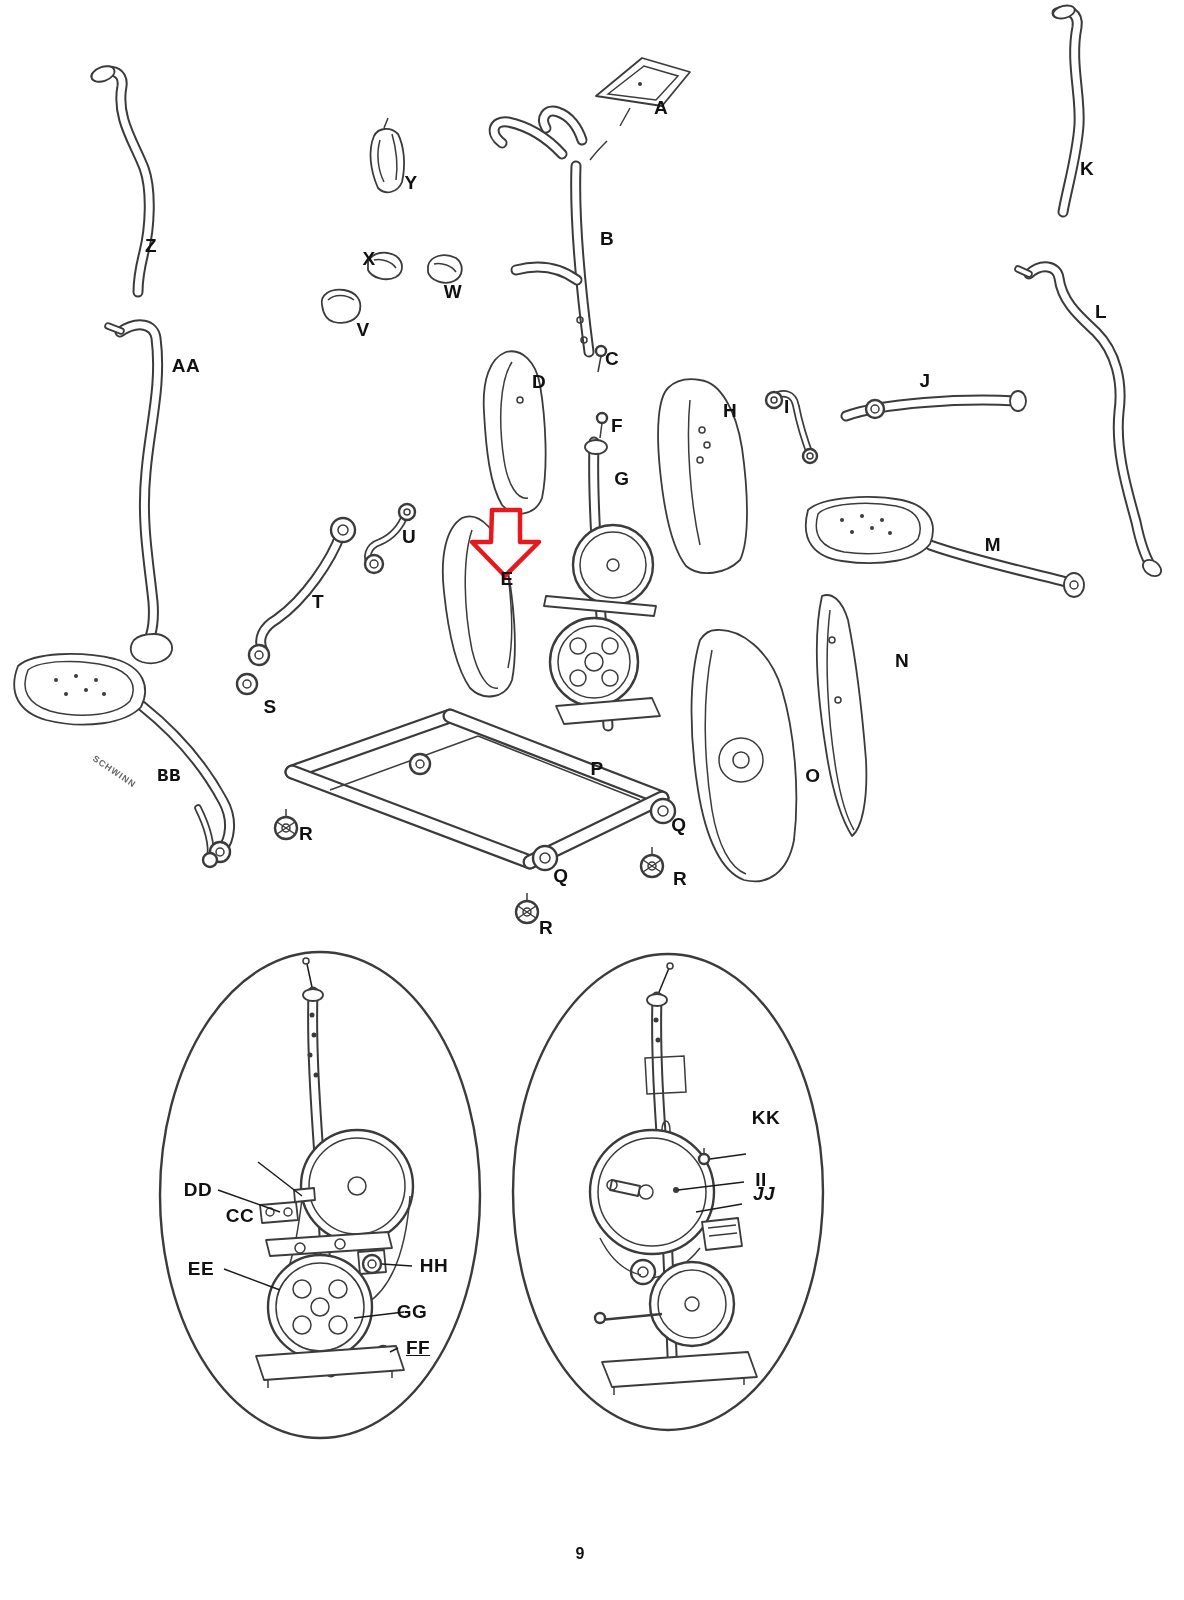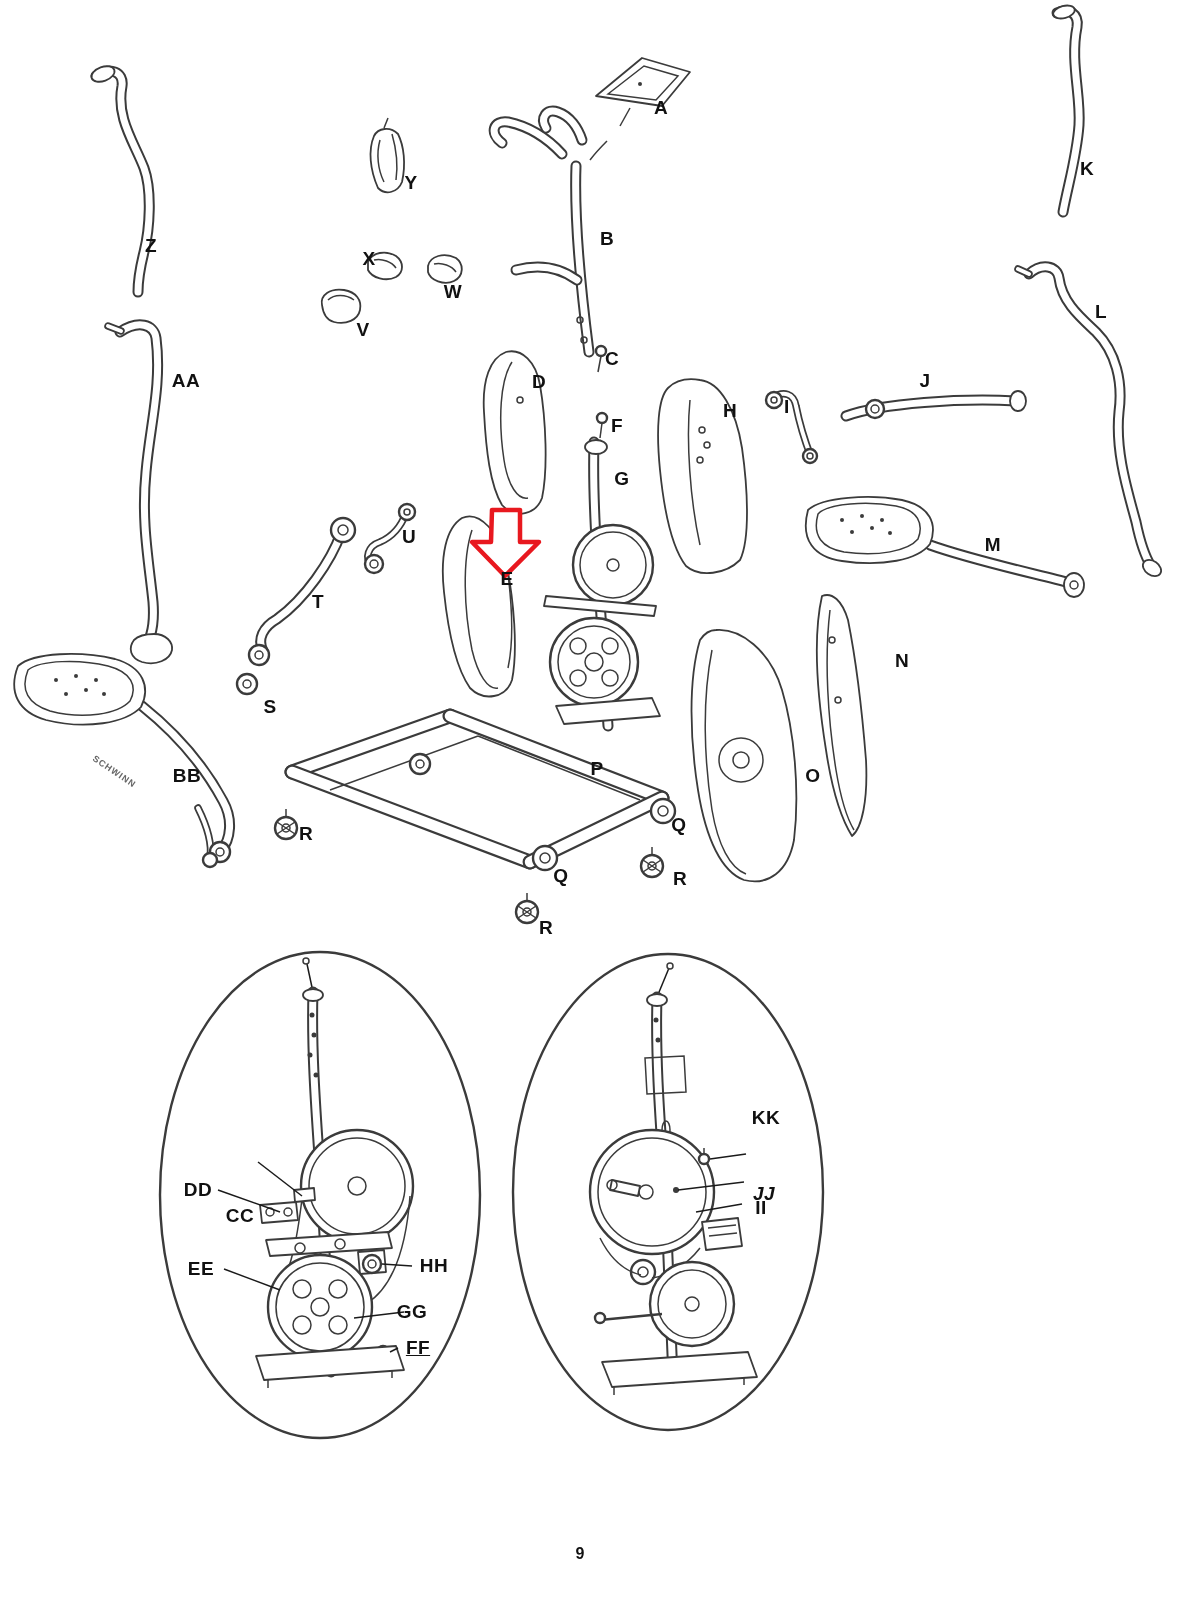--- a/index.html
+++ b/index.html
@@ -453,28 +453,28 @@
       <div class="part-label" style="left: 680px; top: 879px;">R</div>
       <div class="part-label" style="left: 546px; top: 928px;">R</div>
       <div class="part-label" style="left: 270px; top: 707px;">S</div>
       <div class="part-label" style="left: 318px; top: 602px;">T</div>
       <div class="part-label" style="left: 409px; top: 537px;">U</div>
       <div class="part-label" style="left: 363px; top: 330px;">V</div>
       <div class="part-label" style="left: 453px; top: 292px;">W</div>
       <div class="part-label" style="left: 369px; top: 259px;">X</div>
       <div class="part-label" style="left: 411px; top: 183px;">Y</div>
       <div class="part-label" style="left: 151px; top: 246px;">Z</div>
-      <div class="part-label" style="left: 186px; top: 381px;">AA</div>
-      <div class="part-label" style="left: 187px; top: 776px;">BB</div>
+      <div class="part-label" style="left: 186px; top: 366px;">AA</div>
+      <div class="part-label" style="left: 169px; top: 776px; font-family: Liberation Mono, monospace;">BB</div>
       <div class="part-label" style="left: 240px; top: 1216px;">CC</div>
       <div class="part-label" style="left: 198px; top: 1190px;">DD</div>
       <div class="part-label" style="left: 201px; top: 1269px;">EE</div>
       <div class="part-label" style="left: 418px; top: 1348px; text-decoration: underline;">FF</div>
       <div class="part-label" style="left: 412px; top: 1312px;">GG</div>
       <div class="part-label" style="left: 434px; top: 1266px;">HH</div>
-      <div class="part-label" style="left: 761px; top: 1208px;">II</div>
+      <div class="part-label" style="left: 761px; top: 1180px;">II</div>
       <div class="part-label" style="left: 764px; top: 1194px; font-style: italic;">JJ</div>
       <div class="part-label" style="left: 766px; top: 1118px;">KK</div>
     </div>
 
 <div class="page-num">9</div>
 
 </div>
 
 </body></html>

